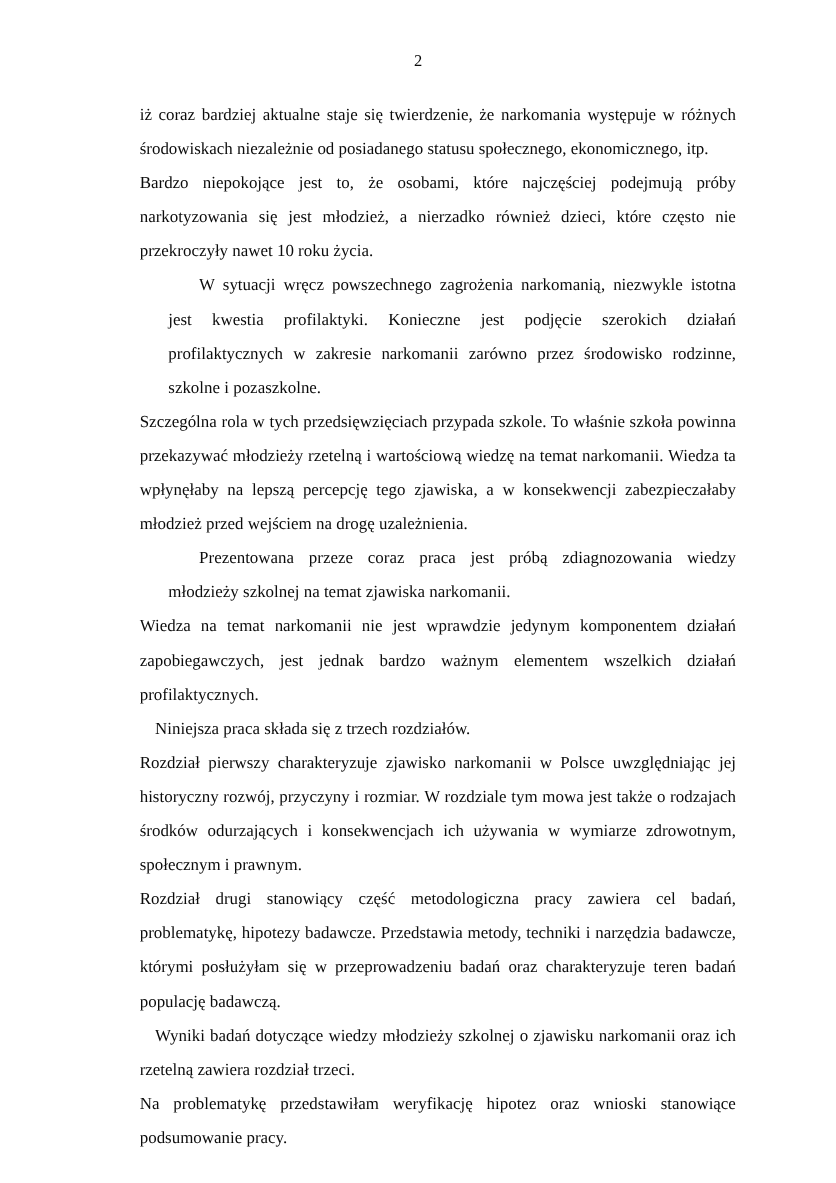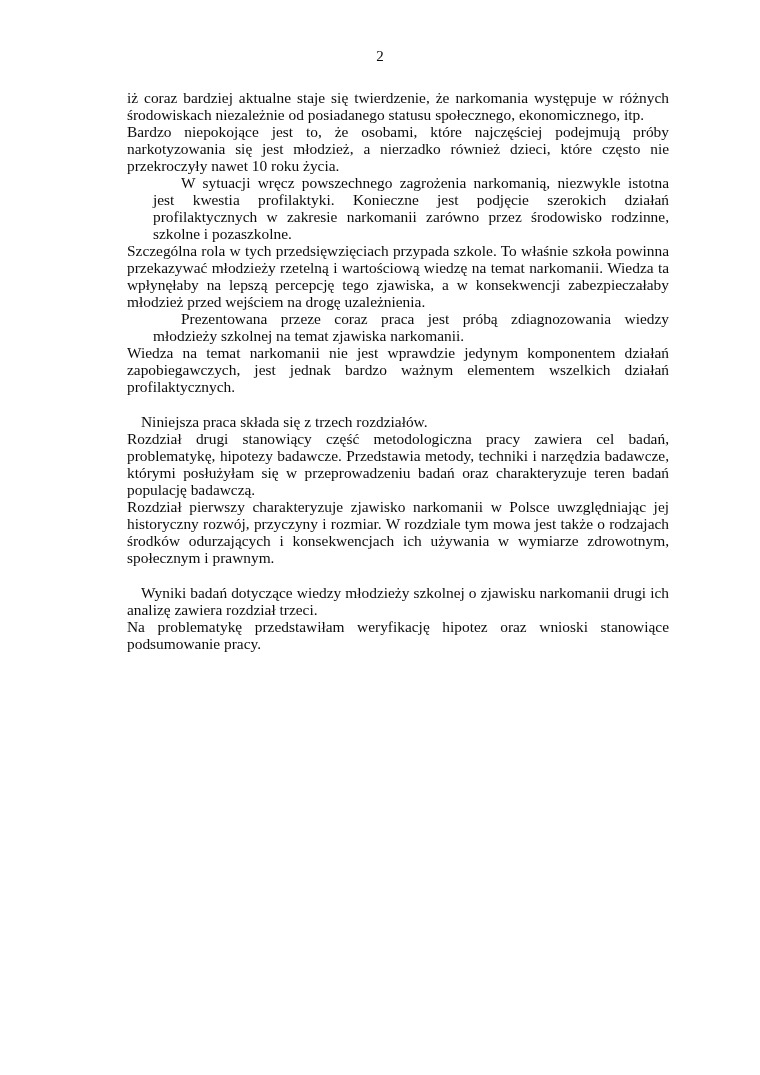--- a/index.html
+++ b/index.html
@@ -23,42 +23,42 @@
     right: 0;
     text-align: center;
     font-size: 15px;
   }
   .content {
     position: absolute;
     top: 89px;
     left: 127px;
     width: 542px;
     font-size: 15.4px;
-    line-height: 17px;
+    line-height: 31px;
     text-align: justify;
   }
   .content p {
     margin: 0;
     padding: 0;
   }
   .content p.indent-none  { text-indent: 0; }
-  .content p.indent-small { text-indent: 14px; margin-top: 18px; }
+  .content p.indent-small { text-indent: 14px; }
   .content p.indent-large { text-indent: 28px; margin-left: 26px; }
 </style>
 </head>
 <body>
 
 <div class="page">
   <div class="page-number">2</div>
   <div class="content">
       <p class="indent-none">iż coraz bardziej aktualne staje się twierdzenie, że narkomania występuje w różnych środowiskach niezależnie od posiadanego statusu społecznego, ekonomicznego, itp.</p>
       <p class="indent-none">Bardzo niepokojące jest to, że osobami, które najczęściej podejmują próby narkotyzowania się jest młodzież, a nierzadko również dzieci, które często nie przekroczyły nawet 10 roku życia.</p>
       <p class="indent-large">W sytuacji wręcz powszechnego zagrożenia narkomanią, niezwykle istotna jest kwestia profilaktyki. Konieczne jest podjęcie szerokich działań profilaktycznych w zakresie narkomanii zarówno przez środowisko rodzinne, szkolne i pozaszkolne.</p>
       <p class="indent-none">Szczególna rola w tych przedsięwzięciach przypada szkole. To właśnie szkoła powinna przekazywać młodzieży rzetelną i wartościową wiedzę na temat narkomanii. Wiedza ta wpłynęłaby na lepszą percepcję tego zjawiska, a w konsekwencji zabezpieczałaby młodzież przed wejściem na drogę uzależnienia.</p>
       <p class="indent-large">Prezentowana przeze coraz praca jest próbą zdiagnozowania wiedzy młodzieży szkolnej na temat zjawiska narkomanii.</p>
       <p class="indent-none">Wiedza na temat narkomanii nie jest wprawdzie jedynym komponentem działań zapobiegawczych, jest jednak bardzo ważnym elementem wszelkich działań profilaktycznych.</p>
       <p class="indent-small">Niniejsza praca składa się z trzech rozdziałów.</p>
+      <p class="indent-none">Rozdział pierwszy charakteryzuje zjawisko narkomanii w Polsce uwzględniając jej historyczny rozwój, przyczyny i rozmiar. W rozdziale tym mowa jest także o rodzajach środków odurzających i konsekwencjach ich używania w wymiarze zdrowotnym, społecznym i prawnym.</p>
       <p class="indent-none">Rozdział drugi stanowiący część metodologiczna pracy zawiera cel badań, problematykę, hipotezy badawcze. Przedstawia metody, techniki i narzędzia badawcze, którymi posłużyłam się w przeprowadzeniu badań oraz charakteryzuje teren badań populację badawczą.</p>
-      <p class="indent-none">Rozdział pierwszy charakteryzuje zjawisko narkomanii w Polsce uwzględniając jej historyczny rozwój, przyczyny i rozmiar. W rozdziale tym mowa jest także o rodzajach środków odurzających i konsekwencjach ich używania w wymiarze zdrowotnym, społecznym i prawnym.</p>
-      <p class="indent-small">Wyniki badań dotyczące wiedzy młodzieży szkolnej o zjawisku narkomanii drugi ich analizę zawiera rozdział trzeci.</p>
+      <p class="indent-small">Wyniki badań dotyczące wiedzy młodzieży szkolnej o zjawisku narkomanii oraz ich rzetelną zawiera rozdział trzeci.</p>
       <p class="indent-none">Na problematykę przedstawiłam weryfikację hipotez oraz wnioski stanowiące podsumowanie pracy.</p>
     </div>
 </div>
 
 </body></html>

